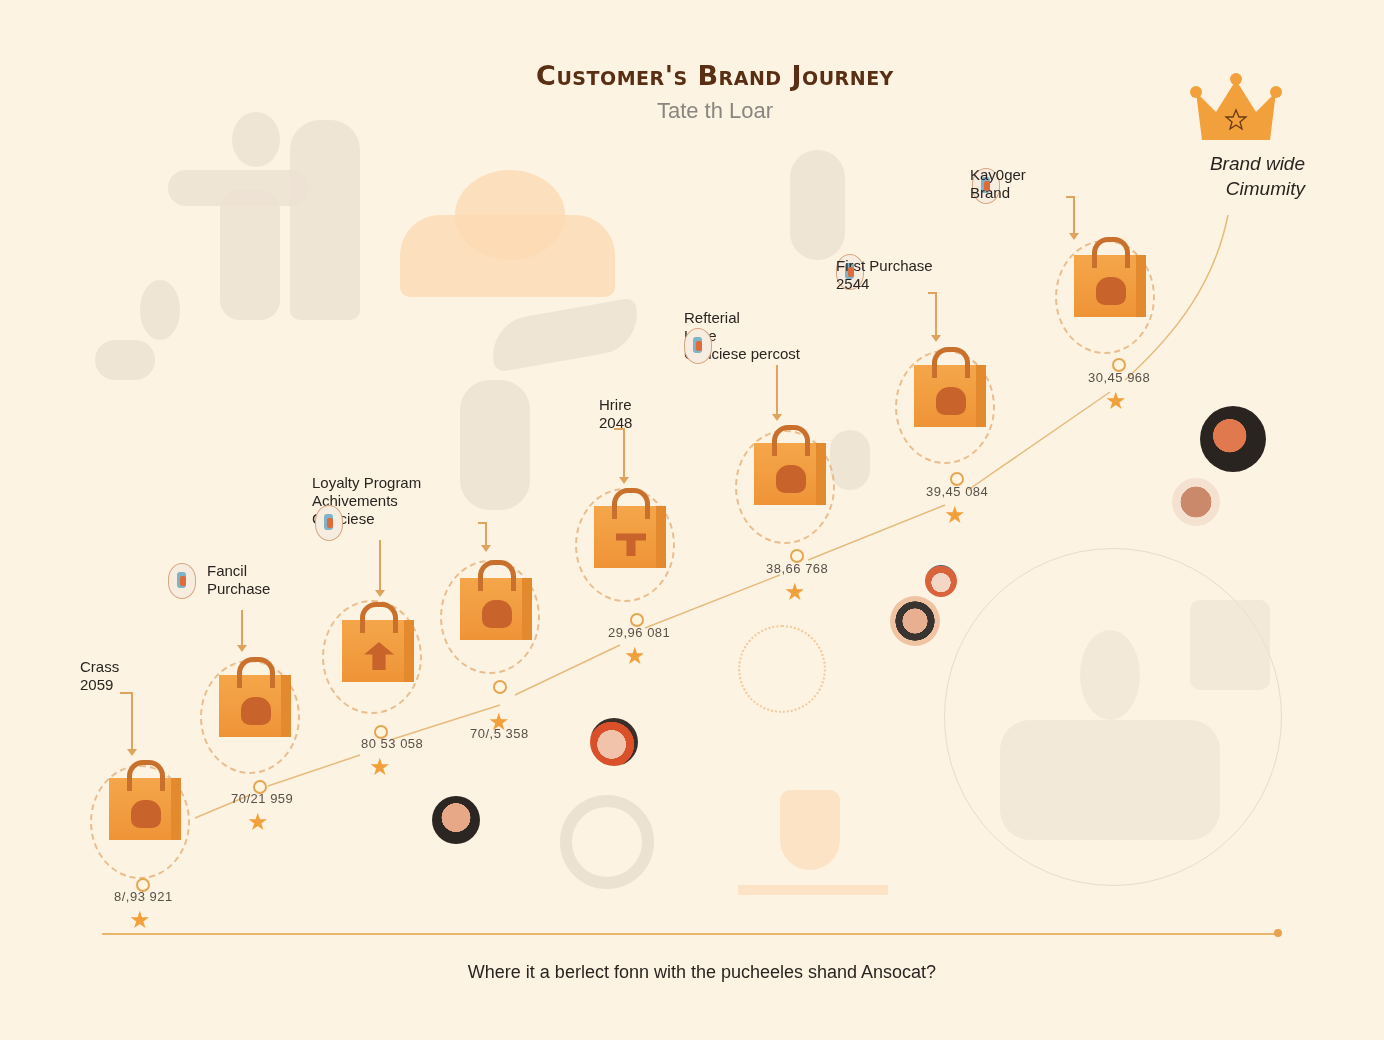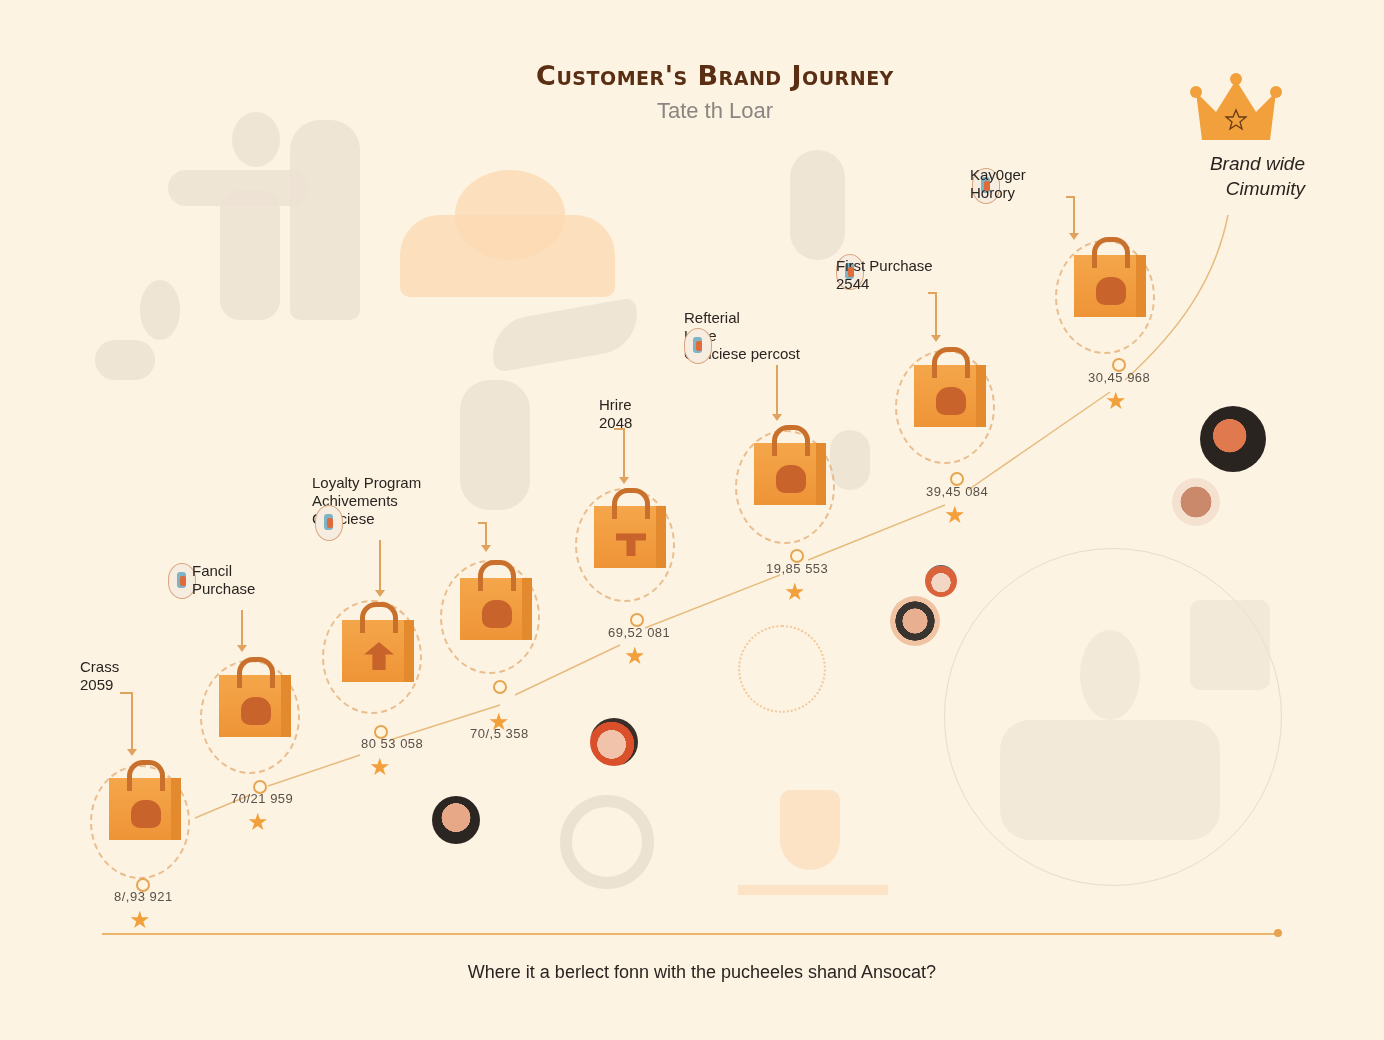--- a/index.html
+++ b/index.html
@@ -79,21 +79,21 @@
 <div class="bag" style="left:105px;top:760px;">
     <div class="body"></div>
     <div class="handle"></div>
     <div class="emblem"></div>
   </div>
 <div class="pin" style="left:136px;top:878px;"></div>
 <div class="value" style="left:114px;top:889px;">8/,93 921</div>
 <div class="star" style="left:129px;top:908px;">★</div>
 
 <div class="badge" style="left:168px;top:563px;"></div>
-<div class="stage-label" style="left:192px;top:562px;">Fancil
+<div class="stage-label" style="left:207px;top:562px;">Fancil
 Purchase</div>
 <div class="arrow" style="left:241px;top:610px;height:40px;"></div>
 <div class="ring" style="left:200px;top:660px;"></div>
 <div class="bag" style="left:215px;top:657px;">
     <div class="body"></div>
     <div class="handle"></div>
     <div class="emblem"></div>
   </div>
 <div class="pin" style="left:253px;top:780px;"></div>
 <div class="value" style="left:231px;top:791px;">70/21 959</div>
@@ -130,56 +130,56 @@
 2048</div>
 <div class="arrow-hook" style="left:614px;top:428px;width:10px;"></div>
 <div class="arrow" style="left:623px;top:428px;height:54px;"></div>
 <div class="ring" style="left:575px;top:488px;"></div>
 <div class="bag" style="left:590px;top:488px;">
     <div class="body"></div>
     <div class="handle"></div>
     <div class="emblem" style="border-radius:0;clip-path:polygon(0 20%,100% 20%,100% 45%,65% 45%,65% 100%,35% 100%,35% 45%,0 45%);"></div>
   </div>
 <div class="pin" style="left:630px;top:613px;"></div>
-<div class="value" style="left:608px;top:625px;">69,52 081</div>
+<div class="value" style="left:608px;top:625px;">29,96 081</div>
 <div class="star" style="left:624px;top:644px;">★</div>
 
 <div class="stage-label" style="left:684px;top:309px;">Refterial
       Hrire
       Conciese percost</div>
 <div class="badge" style="left:684px;top:328px;"></div>
 <div class="arrow" style="left:776px;top:365px;height:54px;"></div>
 <div class="ring" style="left:735px;top:430px;"></div>
 <div class="bag" style="left:750px;top:425px;">
     <div class="body"></div>
     <div class="handle"></div>
     <div class="emblem"></div>
   </div>
 <div class="pin" style="left:790px;top:549px;"></div>
-<div class="value" style="left:766px;top:561px;">19,85 553</div>
+<div class="value" style="left:766px;top:561px;">38,66 768</div>
 <div class="star" style="left:784px;top:580px;">★</div>
 
 <div class="badge" style="left:836px;top:254px;"></div>
 <div class="stage-label" style="left:836px;top:257px;">      First Purchase
       2544</div>
 <div class="arrow-hook" style="left:928px;top:292px;width:8px;"></div>
 <div class="arrow" style="left:935px;top:292px;height:48px;"></div>
 <div class="ring" style="left:895px;top:350px;"></div>
 <div class="bag" style="left:910px;top:347px;">
     <div class="body"></div>
     <div class="handle"></div>
     <div class="emblem"></div>
   </div>
 <div class="pin" style="left:950px;top:472px;"></div>
 <div class="value" style="left:926px;top:484px;">39,45 084</div>
 <div class="star" style="left:944px;top:503px;">★</div>
 
 <div class="badge" style="left:972px;top:168px;"></div>
 <div class="stage-label" style="left:970px;top:166px;">      Kay0ger
-      Horory</div>
+      Brand</div>
 <div class="arrow-hook" style="left:1066px;top:196px;width:8px;"></div>
 <div class="arrow" style="left:1073px;top:196px;height:42px;"></div>
 <div class="ring" style="left:1055px;top:240px;"></div>
 <div class="bag" style="left:1070px;top:237px;">
     <div class="body"></div>
     <div class="handle"></div>
     <div class="emblem"></div>
   </div>
 <div class="pin" style="left:1112px;top:358px;"></div>
 <div class="value" style="left:1088px;top:370px;">30,45 968</div>

